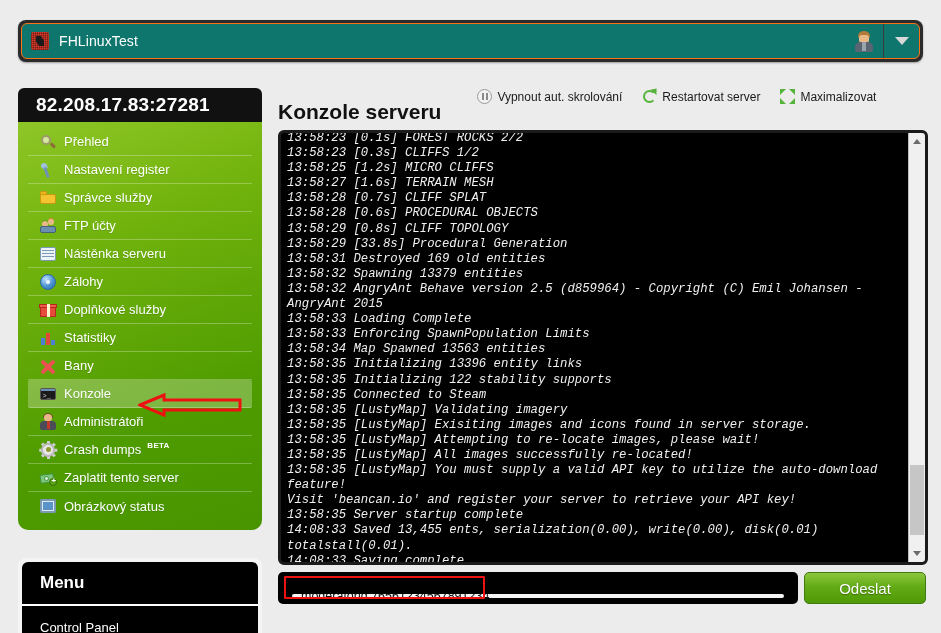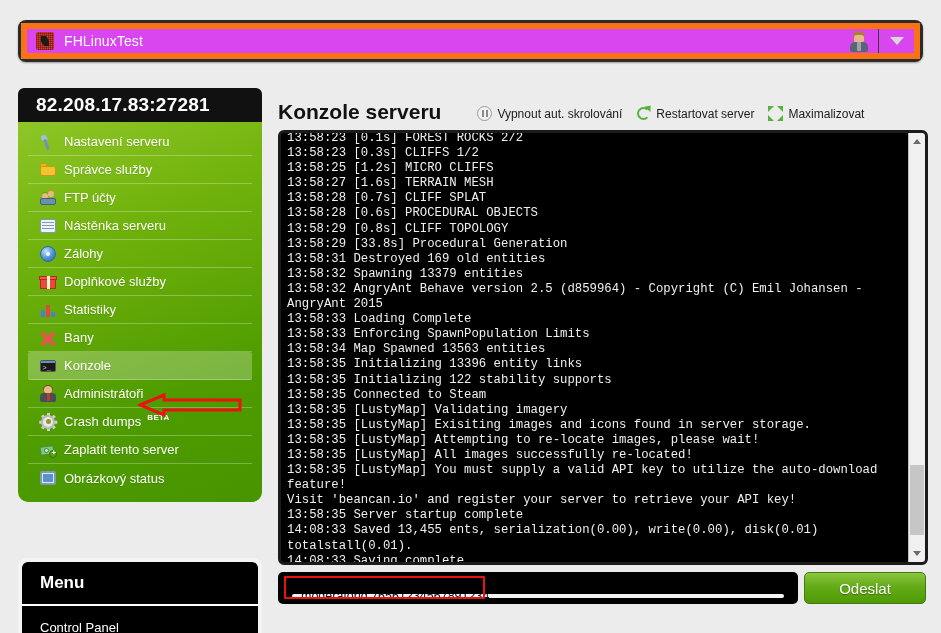--- a/index.html
+++ b/index.html
@@ -18,23 +18,23 @@
     position: absolute; left: 18px; top: 20px;
     width: 905px; height: 42px;
     background: #2b2b2b;
     border-radius: 8px;
     padding: 3px;
     box-shadow: 0 1px 2px rgba(0,0,0,.35);
   }
   .topbar-inner {
     position: relative;
     width: 100%; height: 100%;
-    background: #d946ef;
-    border: 6px solid #f97316;
-    border-radius: 0;
+    background: #0f766e;
+    border: 1px solid #f97316;
+    border-radius: 6px;
     display: flex; align-items: center;
   }
   .server-icon {
     width: 18px; height: 18px;
     margin-left: 9px; margin-right: 10px;
     background:
       repeating-linear-gradient(0deg, rgba(0,0,0,.25) 0 1px, transparent 1px 2px),
       repeating-linear-gradient(90deg, rgba(0,0,0,.25) 0 1px, transparent 1px 2px),
       #d93a2b;
     border-radius: 2px;
@@ -215,22 +215,22 @@
     width: 648px;
   }
   .main-title {
     font-size: 21px; font-weight: bold; color: #111111;
     display: inline-block;
     vertical-align: middle;
   }
   .head-row { display: flex; align-items: flex-end; height: 34px; }
   .head-actions {
     display: flex; align-items: center;
-    margin-left: 36px; margin-bottom: 3px;
-    gap: 14px;
+    margin-left: 36px; margin-bottom: 20px;
+    gap: 20px;
   }
   .head-action {
     display: flex; align-items: center;
     font-size: 12px; color: #1a1a1a; cursor: pointer;
     white-space: nowrap;
   }
   .ha-ico { width: 15px; height: 15px; margin-right: 5px; position: relative; flex: 0 0 auto; }
 
   .ic-pause .o { position:absolute; left:0; top:0; width:15px; height:15px; border-radius:50%; border:1.5px solid #9a9a9a; background:#f2f2f2;}
   .ic-pause .p1, .ic-pause .p2 { position:absolute; top:4px; width:2px; height:7px; background:#8a8a8a;}
@@ -247,20 +247,21 @@
 
   
   .console-wrap {
     margin-top: 6px;
     position: relative;
     width: 650px; height: 435px;
     background: #000000;
     border: 3px solid #1b1b1b;
     border-radius: 6px;
     overflow: hidden;
+    font-style: italic;
   }
   .console-text {
     position: absolute; left: 0; top: -4px;
     width: 612px; height: 439px;
     padding: 2px 4px 2px 6px;
     color: #f0f0f0;
     font-family: "Liberation Mono", "DejaVu Sans Mono", monospace;
     font-size: 12.3px;
     line-height: 15.1px;
     white-space: pre-wrap;
@@ -354,27 +355,34 @@
       <span class="topbar-caret">
         <span class="caret-down"></span>
       </span>
     </div>
   </div>
 
   <div class="sidebar">
     <div class="sb-header">82.208.17.83:27281</div>
     <div class="sb-menu">
 
+      <div class="sb-item">
+        <span class="sb-ico ic-search">
+            <span class="ring"></span>
+            <span class="hdl"></span>
+          </span>
+        <span class="sb-label">Přehled</span>
+      </div>
 
       <div class="sb-item">
         <span class="sb-ico ic-wrench">
             <span class="h"></span>
             <span class="s"></span>
           </span>
-        <span class="sb-label">Nastavení serveru</span>
+        <span class="sb-label">Nastavení register</span>
       </div>
 
       <div class="sb-item">
         <span class="sb-ico ic-folder">
             <span class="t"></span>
             <span class="b"></span>
           </span>
         <span class="sb-label">Správce služby</span>
       </div>
 

